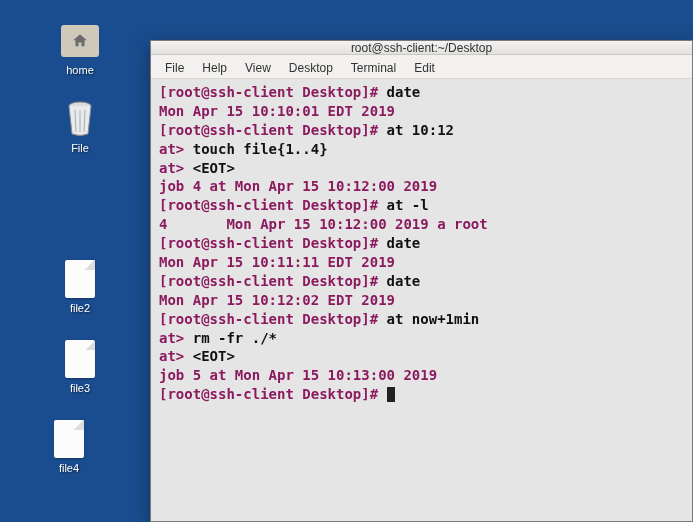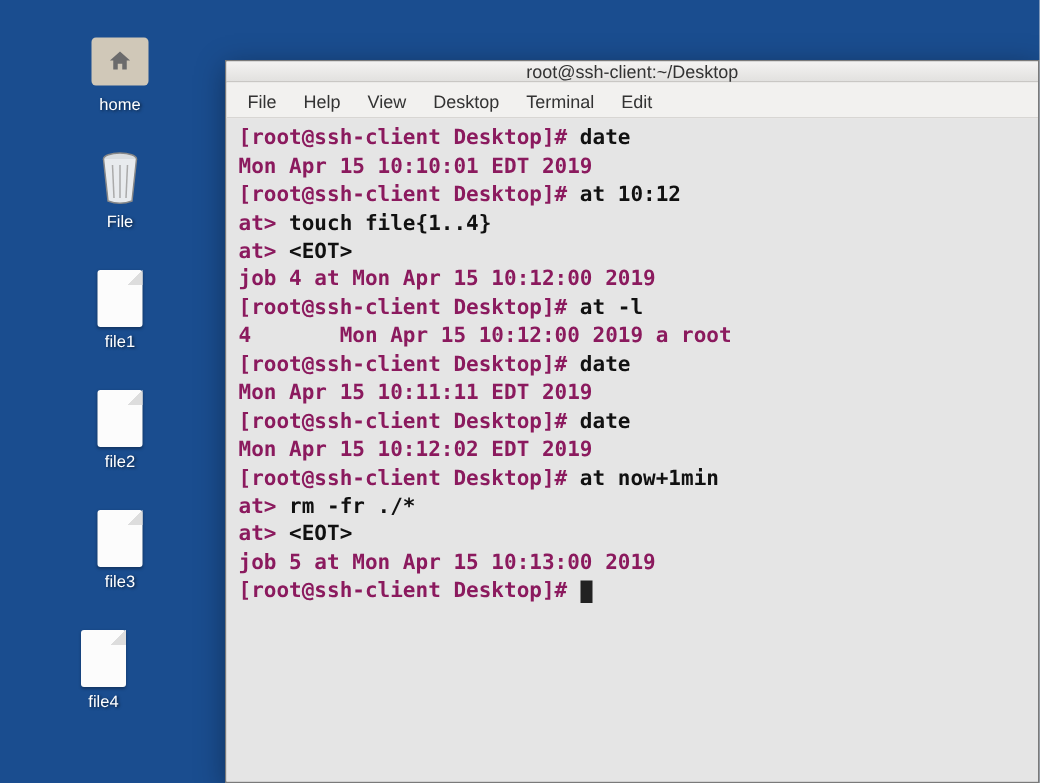--- a/index.html
+++ b/index.html
@@ -142,26 +142,20 @@
         <svg class="trash-icon" viewBox="0 0 30 36">
           <ellipse cx="15" cy="5" rx="11" ry="4" fill="#d9dde0" stroke="#888"></ellipse>
           <path d="M4 5 L7 33 Q15 36 23 33 L26 5" fill="#e8ebee" stroke="#888"></path>
           <line x1="10" y1="9" x2="11" y2="31" stroke="#aaa"></line>
           <line x1="15" y1="9" x2="15" y2="31" stroke="#aaa"></line>
           <line x1="20" y1="9" x2="19" y2="31" stroke="#aaa"></line>
         </svg>
       </div>
       <div class="label">File</div>
     </div>
-    <div class="desktop-icon" style="left: 45px; top: 180px;">
-      <div class="icon-box">
-        <div class="file-icon-svg"></div>
-      </div>
-      <div class="label">file1</div>
-    </div>
     <div class="desktop-icon" style="left: 45px; top: 260px;">
       <div class="icon-box">
         <div class="file-icon-svg"></div>
       </div>
       <div class="label">file2</div>
     </div>
     <div class="desktop-icon" style="left: 45px; top: 340px;">
       <div class="icon-box">
         <div class="file-icon-svg"></div>
       </div>

